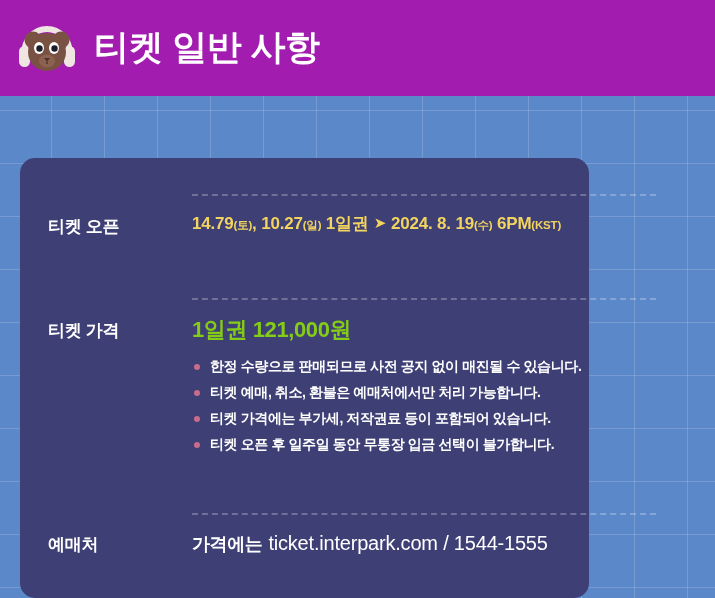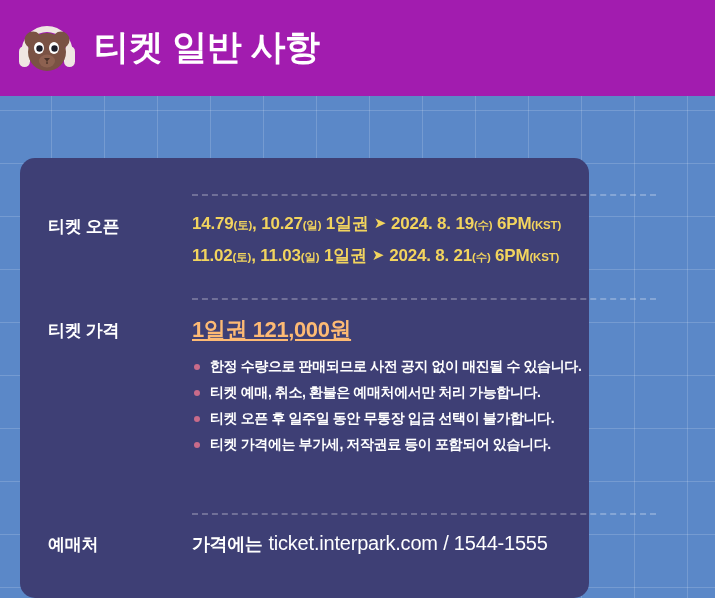--- a/index.html
+++ b/index.html
@@ -118,27 +118,26 @@
   .arrow {
     display: inline-block;
     color: #f2d45e;
     font-size: 15px;
     transform: translateY(-1px);
     margin: 0 5px;
   }
 
   
   #price-value {
-    color: #fdba74;
+    color: #84cc16;
     font-size: 22px;
     font-weight: bold;
     letter-spacing: -0.4px;
     line-height: 1;
     white-space: nowrap;
-    text-decoration: underline;
   }
 
   #price-notes {
     margin-top: 18px;
     list-style: none;
   }
 
   #price-notes li {
     position: relative;
     color: #ffffff;
@@ -221,23 +220,20 @@
 
   <div class="row" style="top:57px;">
     <div class="row-label">티켓 오픈</div>
 
     <div class="row-body">
 
       <div class="open-line">
         <span>14.79</span><span class="sm">(토)</span><span>, 10.27</span><span class="sm">(일)</span><span> 1일권</span><span class="arrow">➤</span><span>2024. 8. 19</span><span class="sm">(수)</span><span> 6PM</span><span class="sm">(KST)</span>
       </div>
 
-      <div class="open-line">
-        <span>11.02</span><span class="sm">(토)</span><span>, 11.03</span><span class="sm">(일)</span><span> 1일권</span><span class="arrow">➤</span><span>2024. 8. 21</span><span class="sm">(수)</span><span> 6PM</span><span class="sm">(KST)</span>
-      </div>
 
     </div>
   </div>
 
   <div class="divider" style="top:140px;"></div>
 
   <div class="row" style="top:161px;">
     <div class="row-label">티켓 가격</div>
 
     <div class="row-body">
@@ -247,25 +243,25 @@
         <li>
           <span class="dot"></span>
           <span>한정 수량으로 판매되므로 사전 공지 없이 매진될 수 있습니다.</span>
         </li>
         <li>
           <span class="dot"></span>
           <span>티켓 예매, 취소, 환불은 예매처에서만 처리 가능합니다.</span>
         </li>
         <li>
           <span class="dot"></span>
+          <span>티켓 가격에는 부가세, 저작권료 등이 포함되어 있습니다.</span>
+        </li>
+        <li>
+          <span class="dot"></span>
           <span>티켓 오픈 후 일주일 동안 무통장 입금 선택이 불가합니다.</span>
-        </li>
-        <li>
-          <span class="dot"></span>
-          <span>티켓 가격에는 부가세, 저작권료 등이 포함되어 있습니다.</span>
         </li>
       </ul>
     </div>
   </div>
 
   <div class="divider" style="top:355px;"></div>
 
   <div class="row" style="top:375px;">
     <div class="row-label">예매처</div>
 

